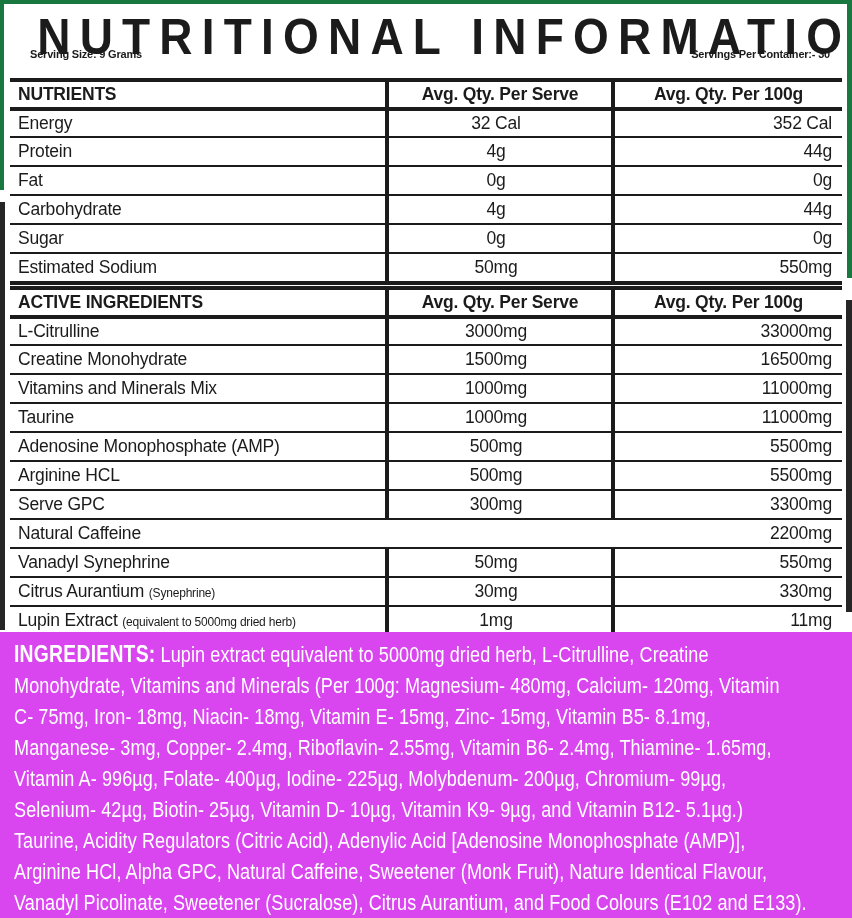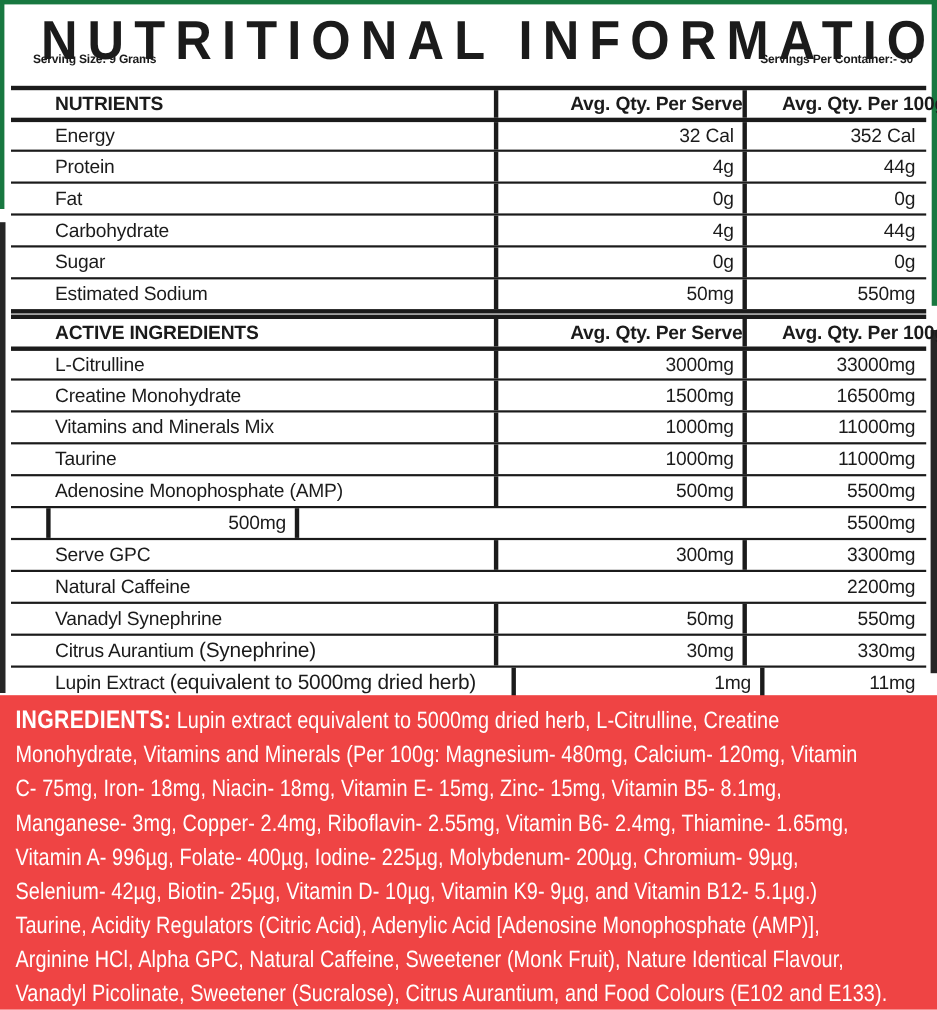--- a/index.html
+++ b/index.html
@@ -38,32 +38,32 @@
     position:absolute; left:10px; width:832px;
     border-top:4px solid #1b1b1b; border-bottom:4px solid #1b1b1b;
     font-size:17.5px; letter-spacing:-0.2px;
   }
   .t-nutrients { top:78px; }
   .t-active    { top:286px; }
   .trow { display:flex; height:27px; line-height:27px; border-top:2px solid #1b1b1b; }
   .trow.first { border-top:none; height:25px; line-height:25px; }
   .trow.head  { border-top:none; height:25px; line-height:25px;
                 border-bottom:4px solid #1b1b1b; font-weight:700; }
-  .cell { box-sizing:border-box; overflow:visible; white-space:nowrap;margin-left:32px; }
+  .cell { box-sizing:border-box; overflow:visible; white-space:nowrap; }
   .c-name  { flex:0 0 375px; padding-left:8px; text-align:left; }
   .c-serve { flex:0 0 230px; border-left:4px solid #1b1b1b; border-right:4px solid #1b1b1b;
-             text-align:right; padding-right:8px; }
+             text-align:center; padding-right:8px; }
   .c-100g  { flex:1 1 auto; text-align:right; padding-right:10px; }
-  .trow.head .c-serve, .trow.head .c-100g { padding-right:0; }
-  .note { font-size:19px; }
+  .trow.head .c-serve, .trow.head .c-100g { text-align:center; padding-right:0; }
+  .note { font-size:12px; }
 
   
   .ing-panel {
     position:absolute; top:632px; left:0; width:852px; height:286px;
-    background:#ef4444; color:#ffffff; overflow:hidden;
+    background:#d946ef; color:#ffffff; overflow:hidden;
     box-sizing:border-box; padding:7px 0 0 14px;
   }
   .ing-text {
     transform:scaleX(0.84); transform-origin:left top; width:119%;
     font-size:21.5px; line-height:31px; font-weight:400; letter-spacing:0.1px;
   }
   .ing-line { white-space:nowrap; }
   .ing-label { font-weight:700; font-size:23px; letter-spacing:0.3px; }
 </style>
 </head>
@@ -147,20 +147,21 @@
     <div class="cell c-name">Taurine</div>
     <div class="cell c-serve">1000mg</div>
     <div class="cell c-100g">11000mg</div>
   </div>
   <div class="trow">
     <div class="cell c-name">Adenosine Monophosphate (AMP)</div>
     <div class="cell c-serve">500mg</div>
     <div class="cell c-100g">5500mg</div>
   </div>
   <div class="trow">
+    <div class="cell c-name">Arginine HCL</div>
     <div class="cell c-serve">500mg</div>
     <div class="cell c-100g">5500mg</div>
   </div>
   <div class="trow">
     <div class="cell c-name">Serve GPC</div>
     <div class="cell c-serve">300mg</div>
     <div class="cell c-100g">3300mg</div>
   </div>
   <div class="trow">
     <div class="cell c-name">Natural Caffeine</div>

